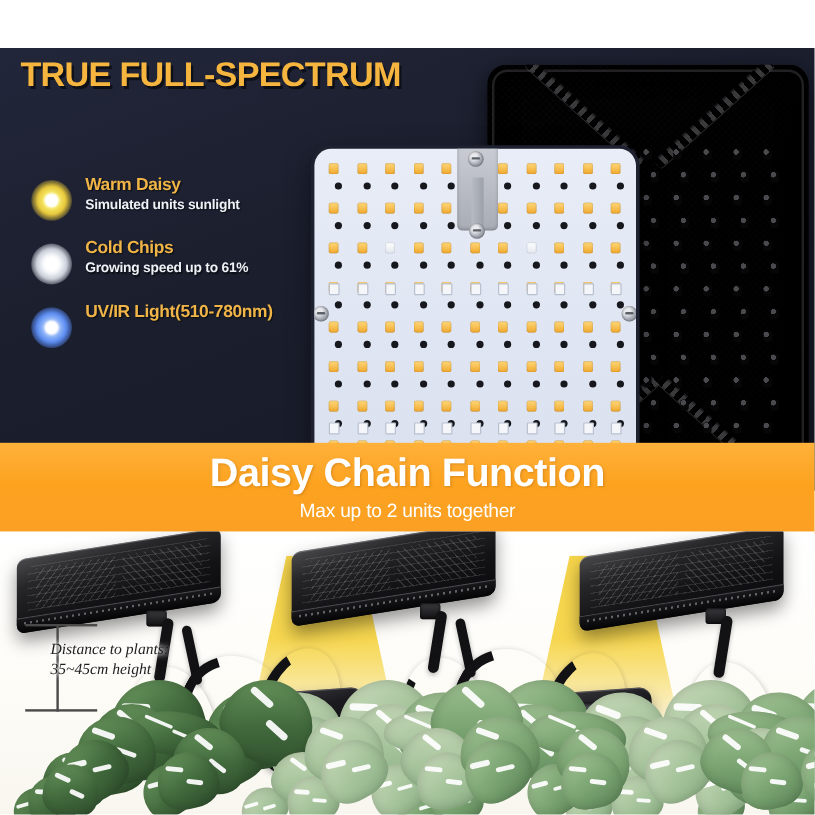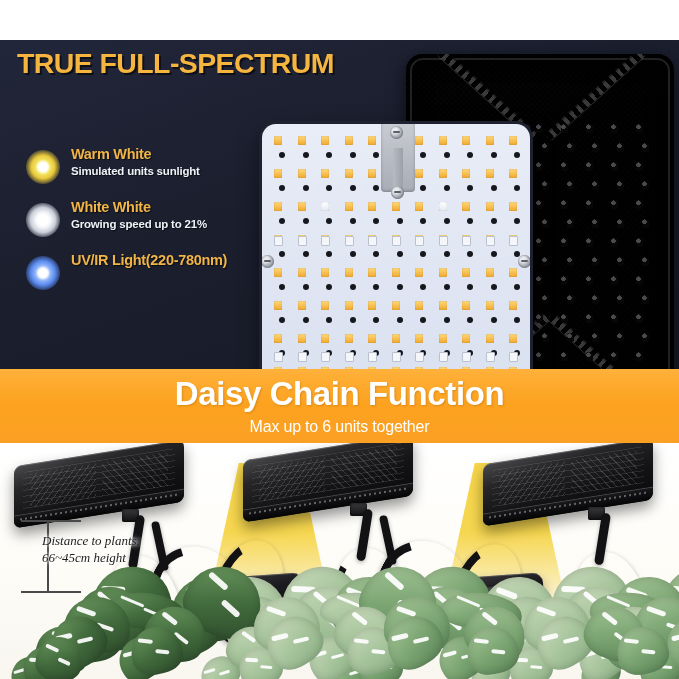--- a/index.html
+++ b/index.html
@@ -508,44 +508,44 @@
       <div class="screw" style="left:-1px;top:131px;"></div>
       <div class="screw" style="left:256px;top:131px;"></div>
     </div>
 
     <div class="legend">
       <div class="legend-item">
         <div class="dot-wrap">
           <div class="dot-glow" style="background:radial-gradient(circle,#ffffff 0 14%,#F7EA6A 26%,#E8C93C 48%,rgba(180,150,40,.18) 74%,rgba(27,31,46,0) 100%);"></div>
           <div class="dot-core"></div>
         </div>
-        <div class="leg-title">Warm White</div>
+        <div class="leg-title">Warm Daisy</div>
         <div class="leg-desc">Simulated units sunlight</div>
       </div>
       <div class="legend-item">
         <div class="dot-wrap">
           <div class="dot-glow" style="background:radial-gradient(circle,#ffffff 0 18%,#f2f4f8 32%,#c9ced8 52%,rgba(160,168,185,.2) 76%,rgba(27,31,46,0) 100%);"></div>
           <div class="dot-core"></div>
         </div>
-        <div class="leg-title">White White</div>
-        <div class="leg-desc">Growing speed up to 21%</div>
+        <div class="leg-title">Cold Chips</div>
+        <div class="leg-desc">Growing speed up to 61%</div>
       </div>
       <div class="legend-item">
         <div class="dot-wrap">
           <div class="dot-glow" style="background:radial-gradient(circle,#ffffff 0 12%,#9FC0FA 26%,#5B8CF0 50%,rgba(60,100,215,.2) 76%,rgba(27,31,46,0) 100%);"></div>
           <div class="dot-core"></div>
         </div>
-        <div class="leg-title">UV/IR Light(220-780nm)</div>
+        <div class="leg-title">UV/IR Light(510-780nm)</div>
       </div>
     </div>
   </div>
 
   <div class="banner">
     <div class="banner-title">Daisy Chain Function</div>
-    <div class="banner-sub">Max up to 6 units together</div>
+    <div class="banner-sub">Max up to 2 units together</div>
   </div>
   <div class="divider-line"></div>
 
   <div class="bottom">
 
     <div class="cone" style="left:214px;top:28px;width:0;height:0;border-left:52px solid transparent;border-right:52px solid transparent;border-bottom:0;"></div>
     <div class="cone" style="left:206px;top:20px;width:126px;height:150px;clip-path:polygon(26% 0,74% 0,100% 100%,0 100%);"></div>
     <div class="cone" style="left:442px;top:20px;width:126px;height:150px;clip-path:polygon(26% 0,74% 0,100% 100%,0 100%);"></div>
     <div class="cone" style="left:-18px;top:30px;width:120px;height:140px;clip-path:polygon(26% 0,74% 0,100% 100%,0 100%);opacity:.0;"></div>
 
@@ -668,17 +668,17 @@
       <div class="switch-btn"></div>
       <div class="switch-line"></div>
     </div>
 
     <div class="measure">
       <div class="m-line" style="left:21px;top:77px;width:60px;height:2px;"></div>
       <div class="m-line" style="left:47px;top:77px;width:2px;height:73px;"></div>
       <div class="m-line" style="left:21px;top:148px;width:60px;height:2px;"></div>
       <div class="m-text" style="left:42px;top:89px;">
         <span>Distance to plants:</span><br>
-        <span>66~45cm height</span>
+        <span>35~45cm height</span>
       </div>
     </div>
   </div>
 </div>
 
 </body></html>

